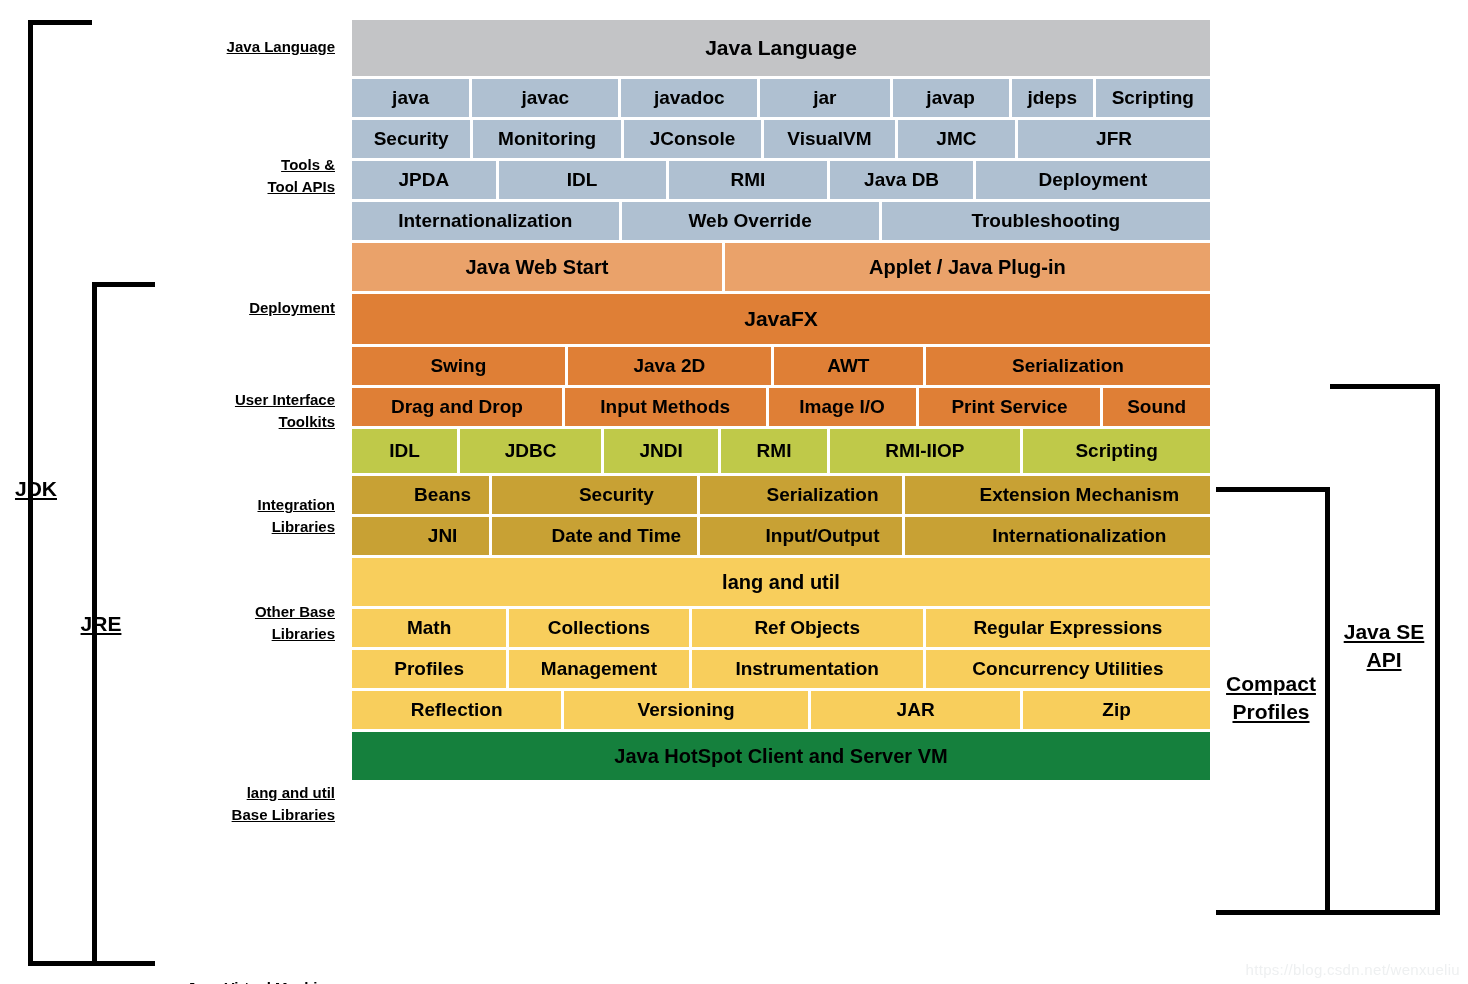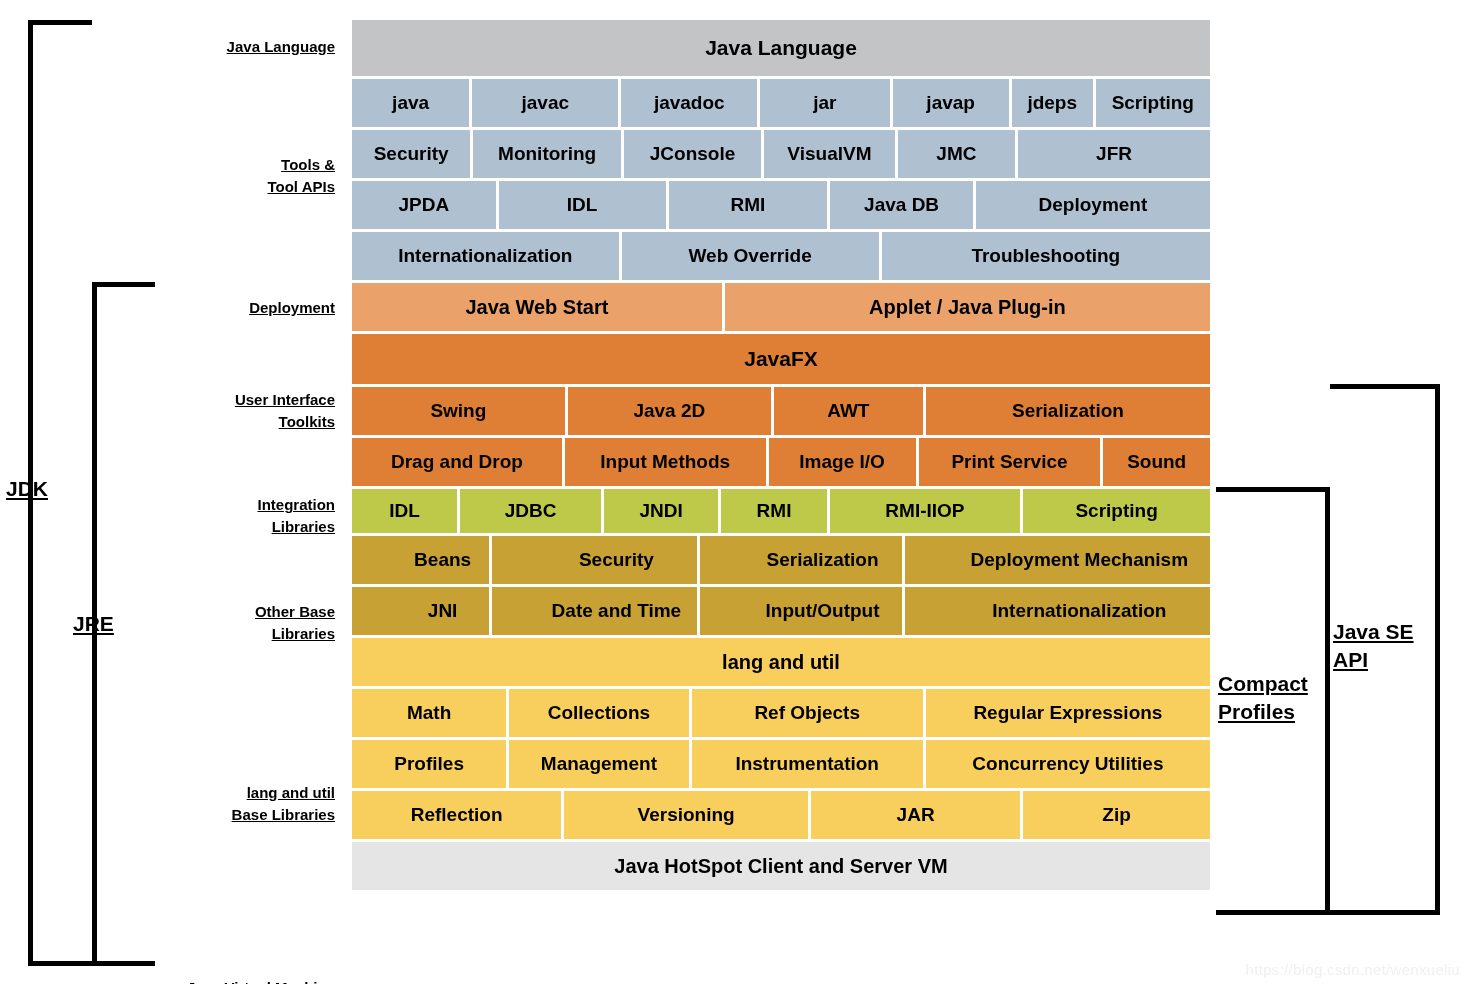--- a/index.html
+++ b/index.html
@@ -9,49 +9,49 @@
   
   #stack{position:absolute;left:352px;top:20px;width:858px;}
 
   .band{display:flex;gap:3px;margin-bottom:3px;}
   .cell{
     display:flex;align-items:center;justify-content:center;
     text-align:center;color:#000;font-weight:bold;
     line-height:1.05;box-sizing:border-box;padding:0 4px;
   }
   .h56{height:56px;font-size:21px;}
-  .h46{height:48px;font-size:19px;}
+  .h46{height:38px;font-size:19px;}
   .h44{height:44px;font-size:19px;}
   .h50{height:50px;font-size:21px;}
   .h48{height:48px;font-size:20px;}
 
   .c-gray   {background:#c3c4c6;}
   .c-blue   {background:#afc0d1;}
   .c-lorange{background:#eaa26a;}
   .c-orange {background:#df7f36;}
   .c-green  {background:#bfc949;}
   .c-dgold  {background:#c8a134;padding-left:48px;}
   .c-yellow {background:#f8ce5c;}
-  .c-vm     {background:#e5e5e5;}
+  .c-vm     {background:#15803d;}
 
   
   .rowlabel{
     position:absolute;text-align:right;font-size:15px;font-weight:bold;
     color:#000;line-height:1.45;
   }
   .rowlabel span{ text-decoration:underline; text-underline-offset:1px; }
 
   
   .bracket{position:absolute;}
   .bk-v{position:absolute;background:#000;width:5px;}
   .bk-h{position:absolute;background:#000;height:5px;}
 
   .bkLabel{
     position:absolute;font-size:21px;font-weight:bold;color:#000;
-    text-align:left;line-height:1.35;
+    text-align:center;line-height:1.35;
   }
   .bkLabel span{text-decoration:underline;text-underline-offset:2px;}
 
   .watermark{
     position:absolute;right:8px;bottom:6px;
     font-size:15px;color:#eef0f1;letter-spacing:.3px;
     font-family:"Liberation Sans",sans-serif;
   }
 </style>
 </head>
@@ -194,21 +194,21 @@
     <div class="cell c-green h44" style="flex:115">JNDI</div>
     <div class="cell c-green h44" style="flex:105">RMI</div>
     <div class="cell c-green h44" style="flex:197">RMI-IIOP</div>
     <div class="cell c-green h44" style="flex:193">Scripting</div>
   </div>
 
   <div class="band">
     <div class="cell c-dgold h46" style="flex:113">Beans</div>
     <div class="cell c-dgold h46" style="flex:202">Security</div>
     <div class="cell c-dgold h46" style="flex:199">Serialization</div>
-    <div class="cell c-dgold h46" style="flex:336">Deployment Mechanism</div>
+    <div class="cell c-dgold h46" style="flex:336">Extension Mechanism</div>
   </div>
 
 
   <div class="band">
     <div class="cell c-dgold h46" style="flex:113">JNI</div>
     <div class="cell c-dgold h46" style="flex:202">Date and Time</div>
     <div class="cell c-dgold h46" style="flex:199">Input/Output</div>
     <div class="cell c-dgold h46" style="flex:336">Internationalization</div>
   </div>
 

